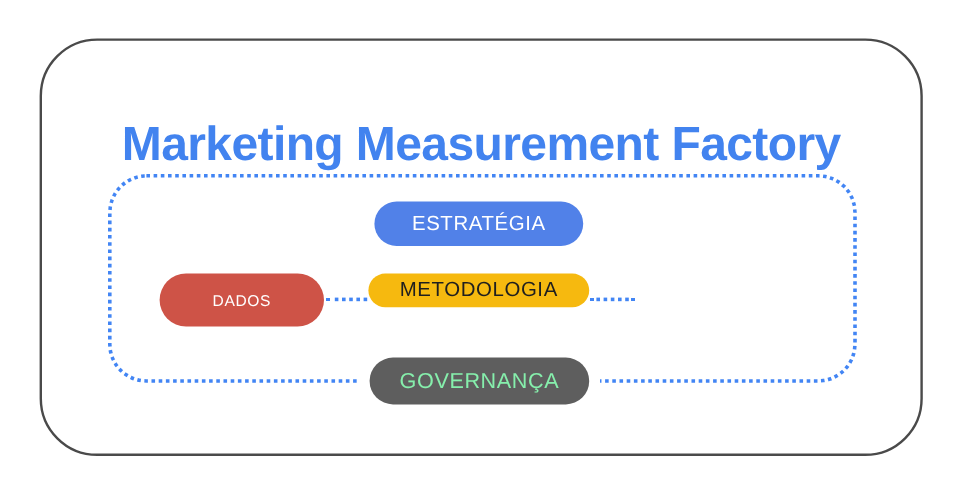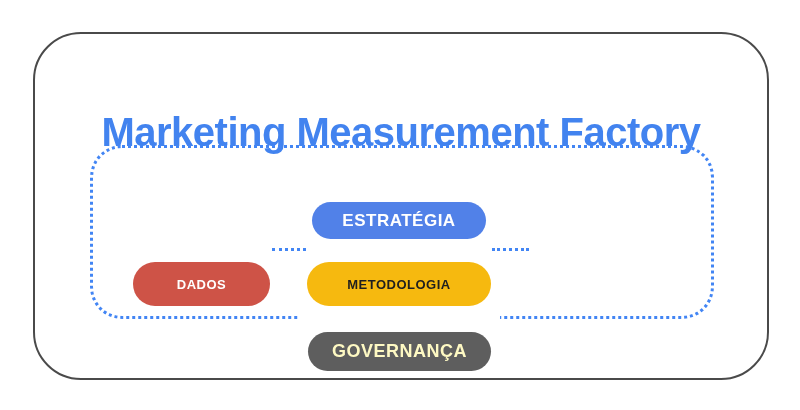--- a/index.html
+++ b/index.html
@@ -26,21 +26,21 @@
     height: 348px;
     border: 2px solid #4A4A4A;
     border-radius: 48px;
     box-sizing: border-box;
     background: #ffffff;
   }
   .title {
     position: absolute;
     left: 0;
     right: 0;
-    top: 76px;
+    top: 64px;
     text-align: center;
     font-size: 40px;
     font-weight: 700;
     letter-spacing: -0.5px;
     color: #4283EF;
     white-space: nowrap;
   }
   .dotted-box {
     position: absolute;
     left: 90px;
@@ -65,38 +65,37 @@
     border-top: 3px dotted #4285F4;
     z-index: 2;
   }
   .connector-left  { left: 272px; top: 248px; width: 34px; }
   .connector-right { left: 492px; top: 248px; width: 37px; }
   .pill {
     position: absolute;
     display: flex;
     align-items: center;
     justify-content: center;
-    font-weight: 700;
+    font-weight: 400;
     letter-spacing: 0.5px;
     color: #ffffff;
     z-index: 3;
     white-space: nowrap;
-    margin-top: 34px;
   }
   .pill-estrategia {
     left: 312px; top: 168px; width: 174px; height: 37px;
     border-radius: 19px; font-size: 17px;
   }
   .pill-dados {
     left: 133px; top: 228px; width: 137px; height: 44px;
     border-radius: 22px; font-size: 13px;
   }
   .pill-metodologia {
-    left: 307px; top: 228px; width: 184px; height: 44px;
-    border-radius: 22px; font-size: 13px;
+    left: 307px; top: 228px; width: 184px; height: 28px;
+    border-radius: 22px; font-size: 17px;
   }
   .pill-decisao {
     left: 530px; top: 228px; width: 137px; height: 44px;
     border-radius: 22px; font-size: 19px;
   }
   .pill-governanca {
     left: 308px; top: 298px; width: 183px; height: 39px;
     border-radius: 20px; font-size: 18px;
   }
 </style>
@@ -125,16 +124,16 @@
   <div class="pill pill-dados" style="background-color: rgb(206, 83, 71);">
     <span style="color: rgb(255, 255, 255);">DADOS</span>
   </div>
 
   <div class="pill pill-metodologia" style="background-color: rgb(246, 185, 15);">
     <span style="color: rgb(31, 31, 31);">METODOLOGIA</span>
   </div>
 
 
   <div class="pill pill-governanca" style="background-color: rgb(94, 94, 94);">
-    <span style="color: #fef9c3;">GOVERNANÇA</span>
+    <span style="color: #86efac;">GOVERNANÇA</span>
   </div>
 
 </div>
 
 </body></html>

